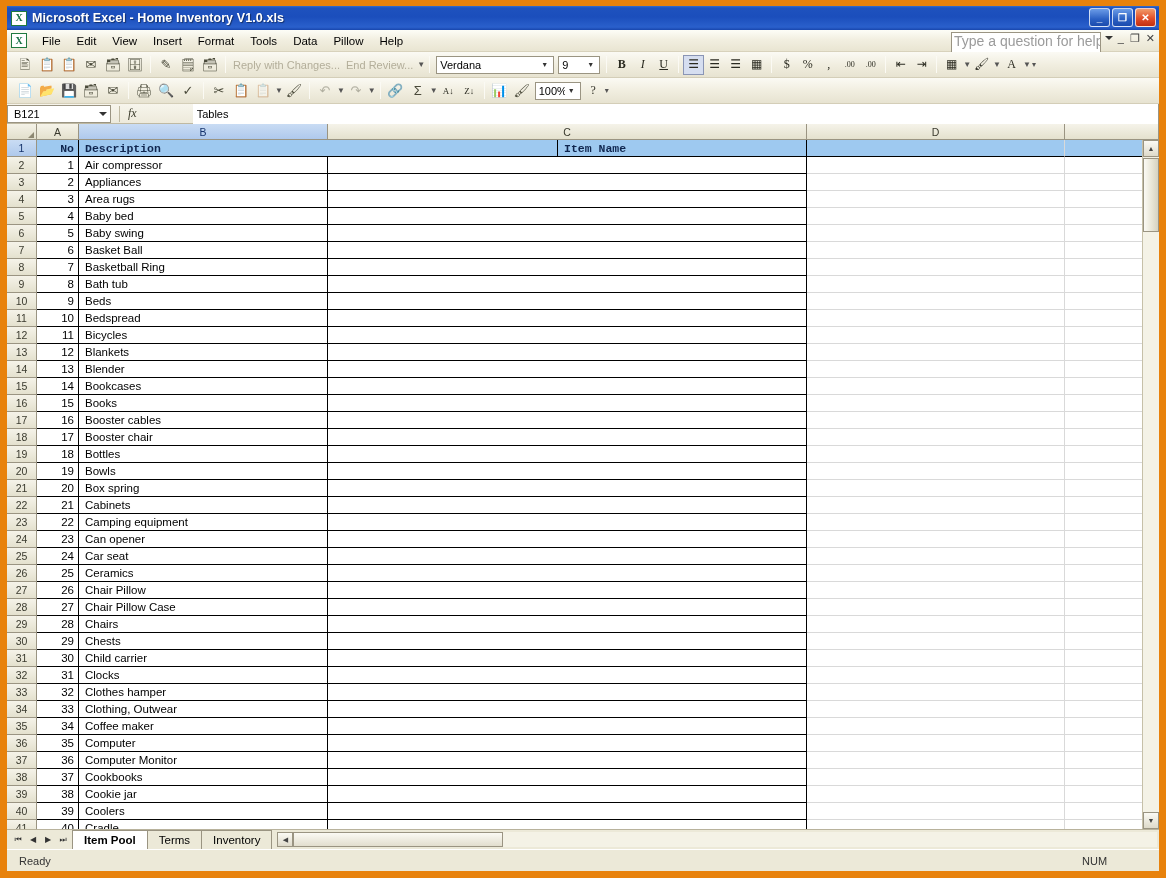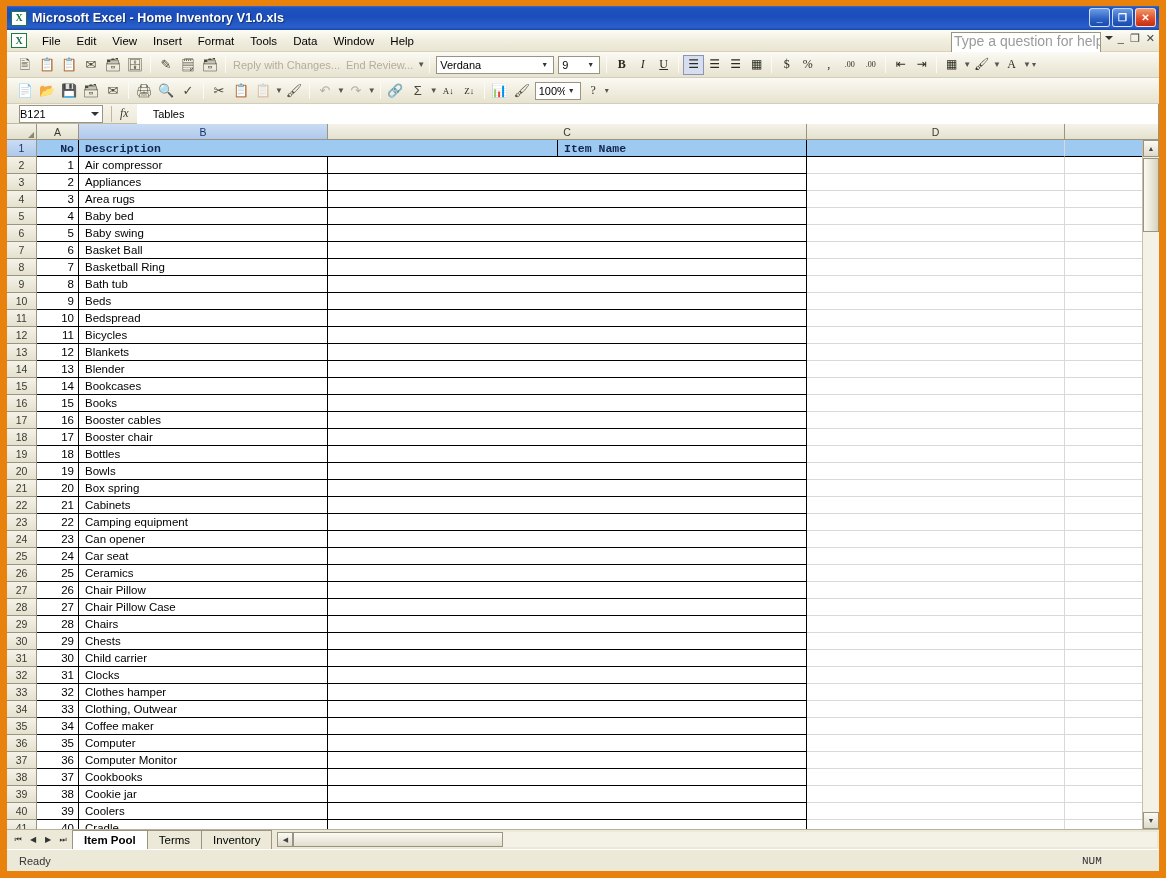--- a/index.html
+++ b/index.html
@@ -145,40 +145,40 @@
   .tb-btn-txt.on { border: 1px solid #8A95B5; background: #D6DEF0; }
   
   .formulabar {
     height: 20px;
     background: linear-gradient(180deg,#F7F5EC,#EDEADB);
     display: flex; align-items: center;
     flex: 0 0 20px;
     border-bottom: 1px solid #BFB9A2;
   }
   .namebox {
-    width: 84px; height: 18px; margin-left: 12px;
+    width: 104px; height: 18px; margin-left: 0;
     background: #FFFFFF; border: 1px solid #9A9482;
     display: flex; align-items: center;
-    font-size: 11px; padding-left: 0; color: #000;
+    font-size: 11px; padding-left: 6px; color: #000;
     position: relative;
   }
   .namebox .nb-arrow {
     position: absolute; right: 3px; top: 6px;
     width: 0; height: 0;
     border-left: 4px solid transparent;
     border-right: 4px solid transparent;
     border-top: 4px solid #333;
   }
   .fx-sep { width: 1px; height: 16px; background: #BFB9A2; margin: 0 8px; }
   .fx-icon { font-size: 12px; font-style: italic; font-family: Liberation Serif, serif; color: #3A3A2A; margin-right: 8px; }
   .fxinput {
     flex: 1; height: 34px; background: #FFFFFF;
     border: 1px solid #9A9482; border-left: none;
     font-size: 11px; display: flex; align-items: center;
-    padding-left: 16px; margin-right: 0;
+    padding-left: 4px; margin-right: 0; margin-left: 48px;
   }
   
   .gridwrap { flex: 1; display: flex; flex-direction: column; overflow: hidden; background: #FFFFFF; position: relative; }
   .colhdr-row { flex: 0 0 16px; display: flex; background: #ECE9D8; }
   .corner {
     width: 30px; flex: 0 0 30px; height: 16px;
     background: linear-gradient(180deg,#F4F2E7,#E2DFCC);
     border-right: 1px solid #9A9482; border-bottom: 1px solid #9A9482;
     position: relative;
   }
@@ -293,21 +293,21 @@
   .statusbar {
     flex: 0 0 22px; height: 22px;
     background: #ECE9D8;
     border-top: 1px solid #FFFFFF;
     display: flex; align-items: center;
     font-size: 11px; color: #333;
     padding: 0 8px;
     position: relative;
   }
   .status-ready { padding-left: 4px; }
-  .status-num { position: absolute; left: 1075px; color: #333; font-family: Liberation Mono, monospace; }
+  .status-num { position: absolute; left: 1075px; color: #333; }
 </style>
 </head>
 <body>
 
 <div id="app">
   <div id="window">
 
     <div class="titlebar">
       <div class="title-icon">
           <span>X</span>
@@ -330,21 +330,21 @@
       <div class="menu-appicon">
           <span>X</span>
         </div>
       <div class="menu-item">File</div>
       <div class="menu-item">Edit</div>
       <div class="menu-item">View</div>
       <div class="menu-item">Insert</div>
       <div class="menu-item">Format</div>
       <div class="menu-item">Tools</div>
       <div class="menu-item">Data</div>
-      <div class="menu-item">Window</div>
+      <div class="menu-item">Pillow</div>
       <div class="menu-item">Help</div>
       <div class="help-box">Type a question for help</div>
       <div class="help-drop"></div>
       <div class="doc-btns">
         <div class="doc-btn">_</div>
         <div class="doc-btn">❐</div>
         <div class="doc-btn">✕</div>
       </div>
     </div>
 

